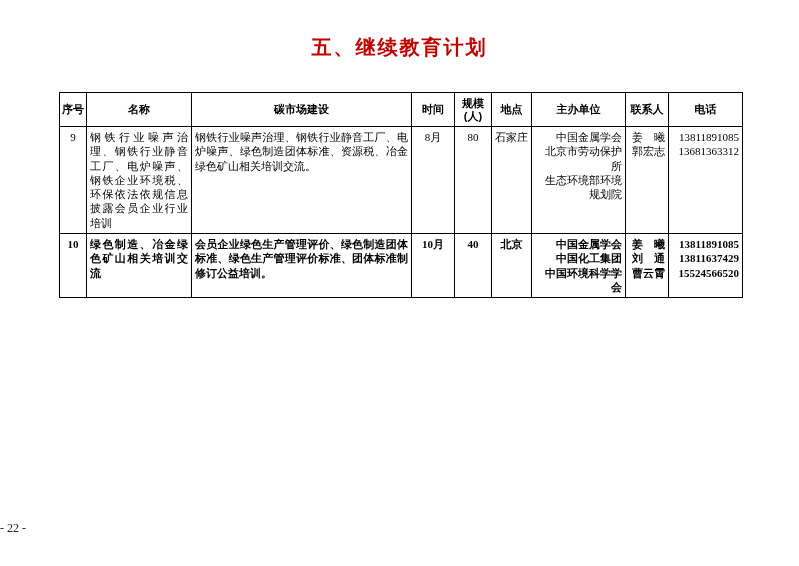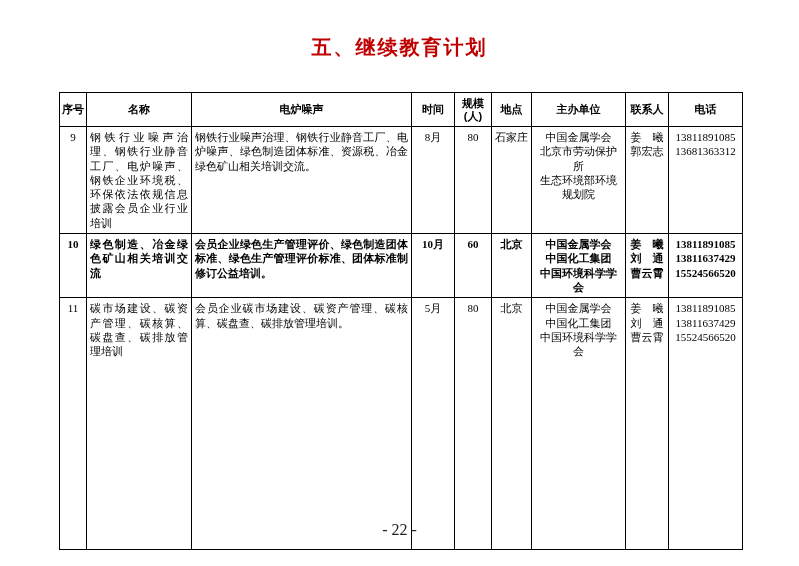--- a/index.html
+++ b/index.html
@@ -49,27 +49,27 @@
     vertical-align: top;
     padding: 3px 3px;
   }
   tr.hdr    { height: 34px; }
   tr.row-9  { height: 90px; }
   tr.row-10 { height: 59px; font-weight: bold; }
   tr.row-11 { height: 252px; }
 
   td.c-center { text-align: center; }
   td.c-just   { text-align: justify; text-justify: inter-character; }
-  td.c-left   { text-align: center; }
+  td.c-left   { text-align: right; }
 
   .pageno {
     position: absolute;
     top: 521px; left: 0; width: 799px;
-    text-align: center;
-    font-size: 16px;
+    text-align: left;
+    font-size: 12px;
     color: #222;
   }
 </style>
 </head>
 <body>
 
 <div class="page">
 
   <div class="title" style="color: rgb(192, 0, 0);">五、继续教育计划</div>
 
@@ -82,21 +82,21 @@
         <col style="width:37px">
         <col style="width:40px">
       <col style="width:94px">
         <col style="width:43px">
         <col style="width:74px">
     </colgroup>
     <thead>
       <tr class="hdr">
         <th>序号</th>
         <th>名称</th>
-        <th>电炉噪声</th>
+        <th>碳市场建设</th>
         <th>时间</th>
         <th>规模
 (人)</th>
         <th>地点</th>
         <th>主办单位</th>
         <th>联系人</th>
         <th>电话</th>
       </tr>
     </thead>
     <tbody>
@@ -113,38 +113,21 @@
         <td class="c-left">姜　曦
 郭宏志</td>
         <td class="c-left">13811891085
 13681363312</td>
       </tr>
       <tr class="row-10">
         <td class="c-center">10</td>
         <td class="c-just">绿色制造、冶金绿色矿山相关培训交流</td>
         <td class="c-just">会员企业绿色生产管理评价、绿色制造团体标准、绿色生产管理评价标准、团体标准制修订公益培训。</td>
         <td class="c-center">10月</td>
-        <td class="c-center">60</td>
-        <td class="c-center">北京</td>
-        <td class="c-left">中国金属学会
-中国化工集团
-中国环境科学学会</td>
-        <td class="c-left">姜　曦
-刘　通
-曹云霄</td>
-        <td class="c-left">13811891085
-13811637429
-15524566520</td>
-      </tr>
-      <tr class="row-11">
-        <td class="c-center">11</td>
-        <td class="c-just">碳市场建设、碳资产管理、碳核算、碳盘查、碳排放管理培训</td>
-        <td class="c-just">会员企业碳市场建设、碳资产管理、碳核算、碳盘查、碳排放管理培训。</td>
-        <td class="c-center">5月</td>
-        <td class="c-center">80</td>
+        <td class="c-center">40</td>
         <td class="c-center">北京</td>
         <td class="c-left">中国金属学会
 中国化工集团
 中国环境科学学会</td>
         <td class="c-left">姜　曦
 刘　通
 曹云霄</td>
         <td class="c-left">13811891085
 13811637429
 15524566520</td>

